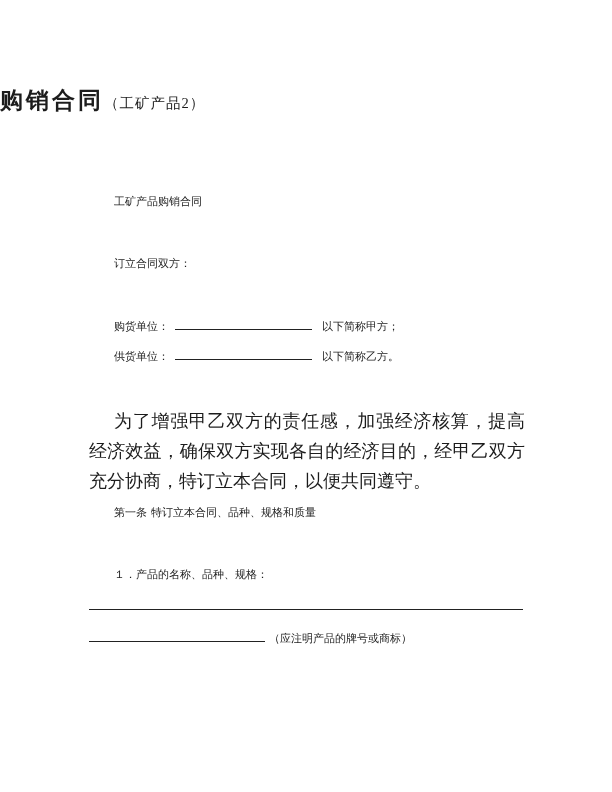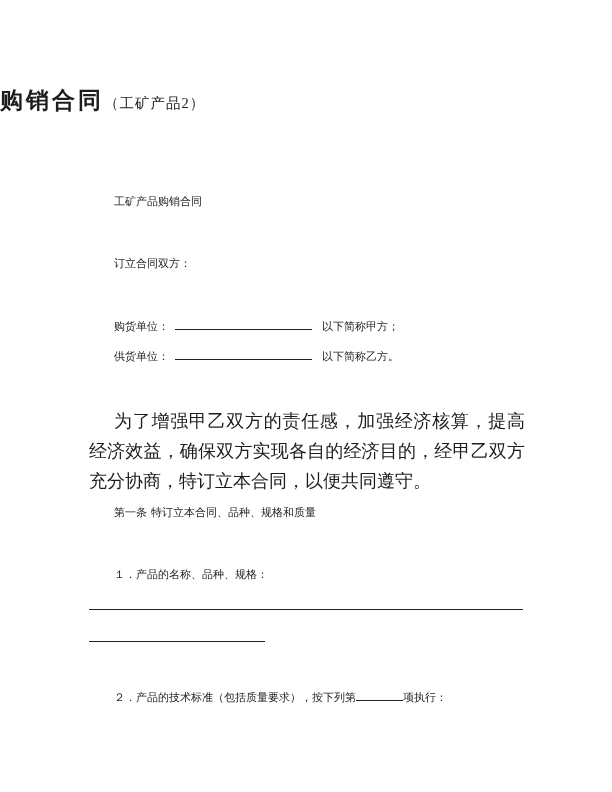--- a/index.html
+++ b/index.html
@@ -94,20 +94,17 @@
 
   <div class="line" style="left:114px; top:504px;">
     <span class="article-num">第一条</span><span>特订立本合同、品种、规格和质量</span>
   </div>
 
   <div class="line" style="left:114px; top:566px;">１．产品的名称、品种、规格：</div>
 
   <div class="rule-full"></div>
 
   <div class="line" style="left:89px; top:628px;">
-    <span class="blank blank-brand"></span>
+    <span class="blank blank-brand"></span><span>（应注明产品的牌号或商标）</span>
   </div>
 
-  <div class="line" style="left:114px; top:687px;">
-    <span>２．产品的技术标准（包括质量要求），按下列第</span><span class="blank blank-item"></span><span>项执行：</span>
-  </div>
 
 </div>
 
 </body></html>

